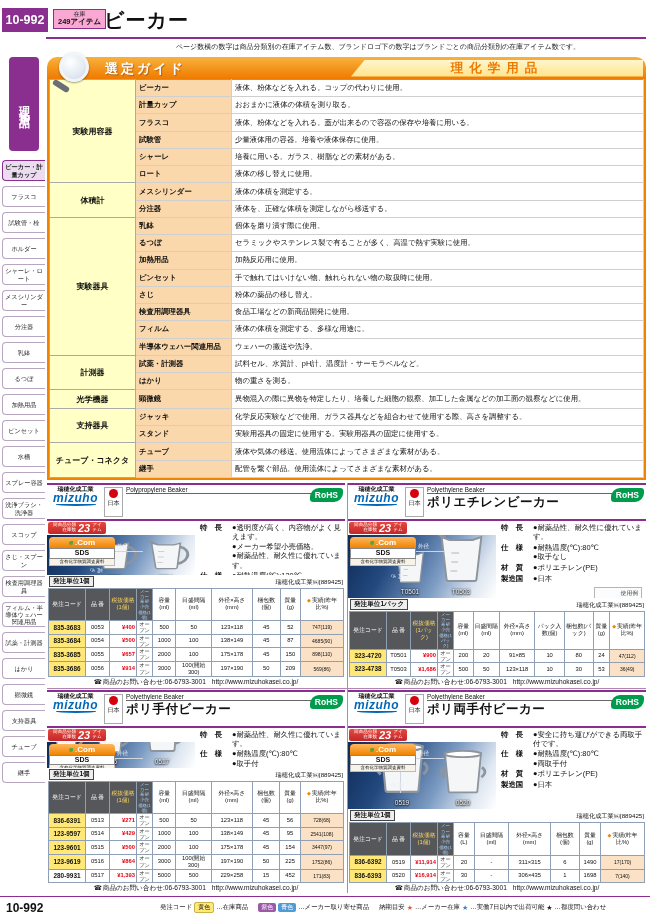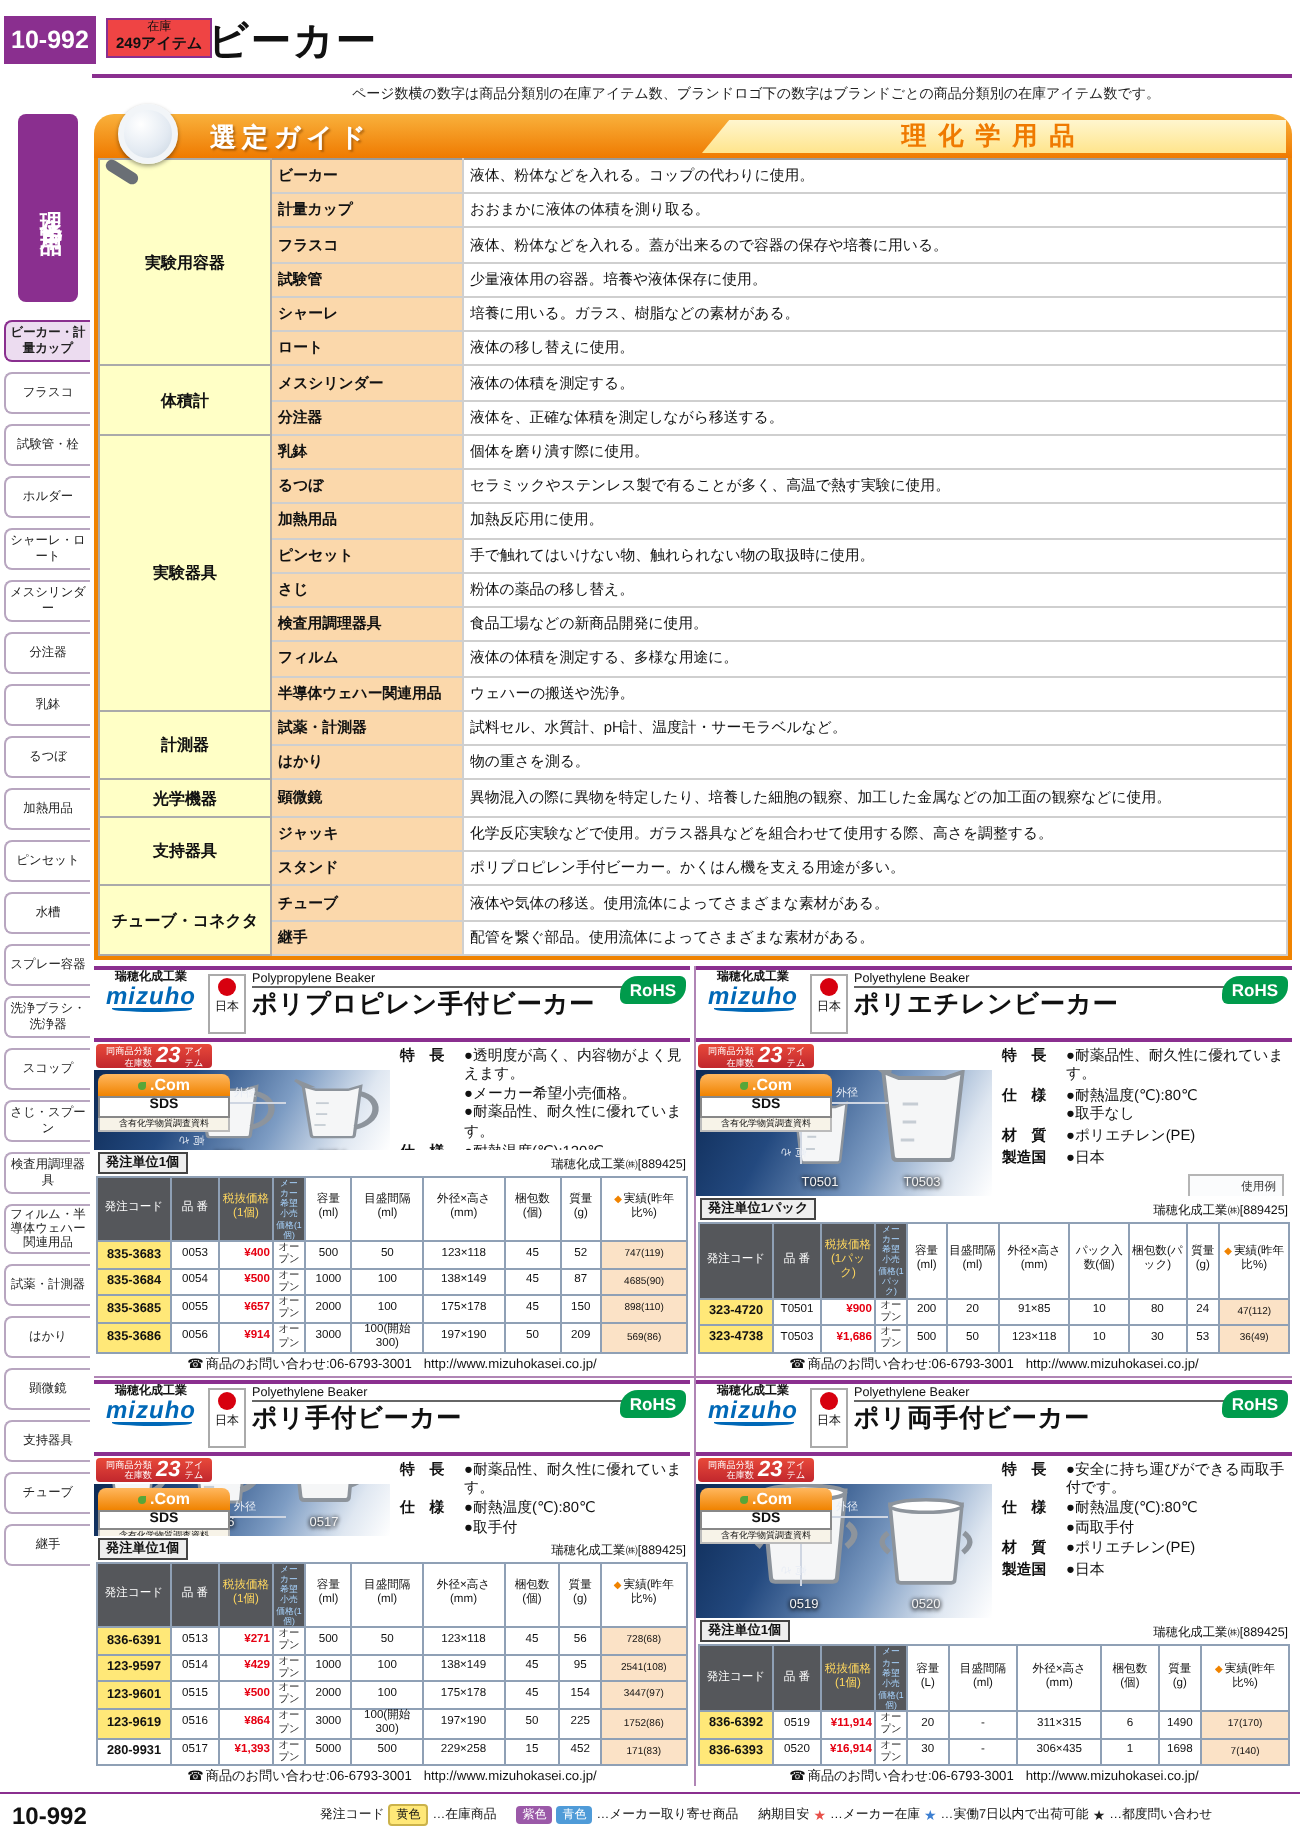--- a/index.html
+++ b/index.html
@@ -1,21 +1,21 @@
 <!DOCTYPE html>
 <html><head>
 <meta charset="utf-8">
 <style>
 *{box-sizing:border-box;margin:0;padding:0}
 html,body{background:#9a9a9a;font-family:"Liberation Sans","DejaVu Sans",sans-serif}
 .page{position:relative;width:650px;height:919px;background:#fff;margin:0 auto;overflow:hidden;color:#111}
 
 
 .h-pagenum{position:absolute;left:2px;top:8px;width:46px;height:24px;background:#8a2f8f;color:#fff;display:flex;align-items:center;justify-content:center;font-weight:bold;font-size:12.5px}
-.h-stock{position:absolute;left:53px;top:9px;border:1px solid #8a2f8f;background:#ef4444;text-align:center;padding:1px 4px;line-height:1.15}
+.h-stock{position:absolute;left:53px;top:9px;border:1px solid #8a2f8f;background:#f9a8d4;text-align:center;padding:1px 4px;line-height:1.15}
 .h-stock-label{font-size:6px;display:block}
 .h-stock-count{font-size:7.5px;font-weight:bold;display:block}
 .h-title{position:absolute;left:104px;top:7px;font-size:20px;font-weight:bold;letter-spacing:1px}
 .header-rule{position:absolute;left:46px;top:37px;width:600px;height:2px;background:#8a2f8f}
 .note{position:absolute;left:110px;top:42px;width:536px;text-align:center;font-size:7px;color:#222}
 
 
 .sidebar{position:absolute;left:2px;top:57px;width:43px}
 .side-cat{width:30px;height:94px;margin-left:7px;background:#8a2f8f;color:#fff;display:flex;align-items:center;justify-content:center;writing-mode:vertical-rl;font-size:11px;font-weight:bold;letter-spacing:3px;border-radius:4px}
 .side-tabs{margin-top:9px}
@@ -50,21 +50,21 @@
 .logo-arc{width:40px;height:3px;border-bottom:2px solid #0068b7;border-radius:0 0 60% 60%;margin:-1px auto 0}
 .flag{width:19px;border:1px solid #aaa;margin:2px 3px 2px 0;text-align:center;padding-top:1px;flex:none}
 .flag-dot{width:9px;height:9px;border-radius:50%;background:#d7000f;margin:0 auto}
 .flag-label{font-size:6px;margin-top:1px}
 .title-block{flex:1;min-width:0;padding-top:1px}
 .subtitle{font-size:6.3px;border-bottom:1px solid #666;width:97%}
 .p-title{font-size:12.5px;font-weight:bold;letter-spacing:.5px;white-space:nowrap}
 .rohs{position:absolute;right:2px;top:3px;background:#009b4c;color:#fff;font-size:8.5px;font-weight:bold;padding:2px 5px;border-radius:9px 3px 9px 3px}
 .p-body{flex:1;display:flex;min-height:0}
 .p-left{width:148px;flex:none;display:flex;flex-direction:column;min-height:0}
-.stock-row{display:flex;align-items:flex-end;background:linear-gradient(#e8493a,#c1272d);color:#fff;border-radius:2px;padding:0 2px;width:fit-content;margin:1px 0 1px 1px;flex:none}
+.stock-row{display:flex;align-items:flex-start;background:linear-gradient(#e8493a,#c1272d);color:#fff;border-radius:2px;padding:0 2px;width:fit-content;margin:1px 0 1px 1px;flex:none}
 .stock-prefix{font-size:4.6px;width:26px;line-height:1.15;text-align:right}
 .stock-count{font-size:11px;font-weight:bold;margin:0 2px;font-style:italic}
 .stock-suffix{font-size:4.6px;width:12px;line-height:1.15}
 .image-area{flex:1;position:relative;background:linear-gradient(118deg,#0d2a55 0%,#23497f 30%,#7d9cc3 62%,#dfe7f1 85%,#ffffff 100%);min-height:0;overflow:hidden}
 .combadge{position:absolute;left:2px;top:2px;width:66px;z-index:3}
 .com-top{background:linear-gradient(#ffb75e,#f08300);color:#fff;font-weight:bold;font-size:8px;text-align:center;border-radius:4px 4px 0 0;padding:1px 0}
 .com-leaf{display:inline-block;width:4px;height:4px;background:#57a639;border-radius:50% 0 50% 50%;margin-right:2px}
 .com-sds{background:#fff;border:1px solid #888;font-size:7px;font-weight:bold;text-align:center;line-height:1.25}
 .com-note{background:#f7f3e8;border:1px solid #bbb;border-top:none;font-size:4.5px;text-align:center;line-height:1.35}
 .img-wrap{position:absolute;inset:0;display:flex;align-items:flex-end;justify-content:flex-end;gap:3px;padding:4px 6px 3px 50px}
@@ -262,21 +262,21 @@
               <td class="item gfirst">顕微鏡</td>
               <td class="desc gfirst">異物混入の際に異物を特定したり、培養した細胞の観察、加工した金属などの加工面の観察などに使用。</td>
             </tr>
             <tr>
               <td class="cat" rowspan="2">支持器具</td>
               <td class="item gfirst">ジャッキ</td>
               <td class="desc gfirst">化学反応実験などで使用。ガラス器具などを組合わせて使用する際、高さを調整する。</td>
             </tr>
             <tr>
               <td class="item">スタンド</td>
-              <td class="desc">ポリプロピレン手付ビーカー。かくはん機を支える用途が多い。</td>
+              <td class="desc">実験用器具の固定に使用する。実験用器具の固定に使用する。</td>
             </tr>
             <tr>
               <td class="cat" rowspan="2">チューブ・コネクタ</td>
               <td class="item gfirst">チューブ</td>
               <td class="desc gfirst">液体や気体の移送。使用流体によってさまざまな素材がある。</td>
             </tr>
             <tr>
               <td class="item">継手</td>
               <td class="desc">配管を繋ぐ部品。使用流体によってさまざまな素材がある。</td>
             </tr>
@@ -294,21 +294,20 @@
             <div class="maker-name">瑞穂化成工業</div>
             <div class="logo">mizuho</div>
             <div class="logo-arc"></div>
           </div>
           <div class="flag">
             <div class="flag-dot"></div>
             <div class="flag-label">日本</div>
           </div>
           <div class="title-block">
             <div class="subtitle">Polypropylene Beaker</div>
-            <div class="p-title">ポリプロピレン手付ビーカー</div>
           </div>
           <div class="rohs">RoHS</div>
         </div>
         <div class="p-body">
           <div class="p-left">
             <div class="stock-row">
               <span class="stock-prefix">同商品分類在庫数</span>
               <span class="stock-count">23</span>
               <span class="stock-suffix">アイテム</span>
             </div>

